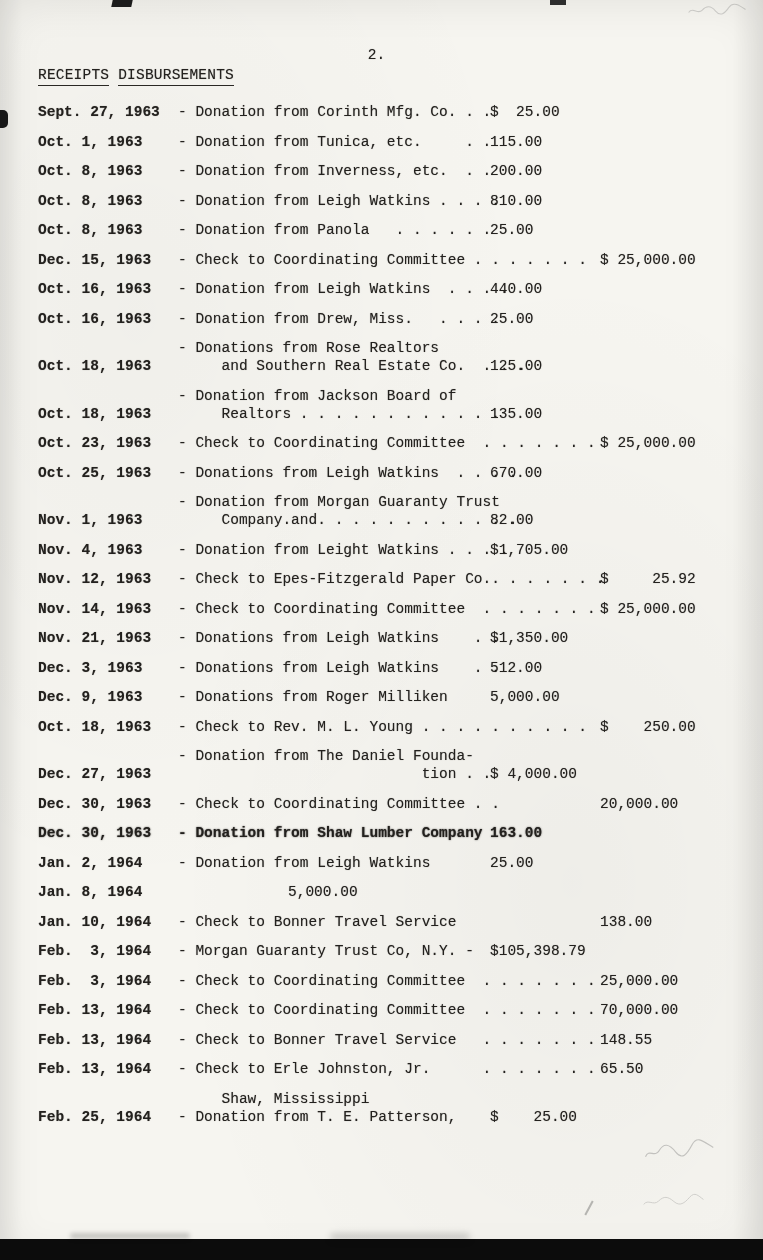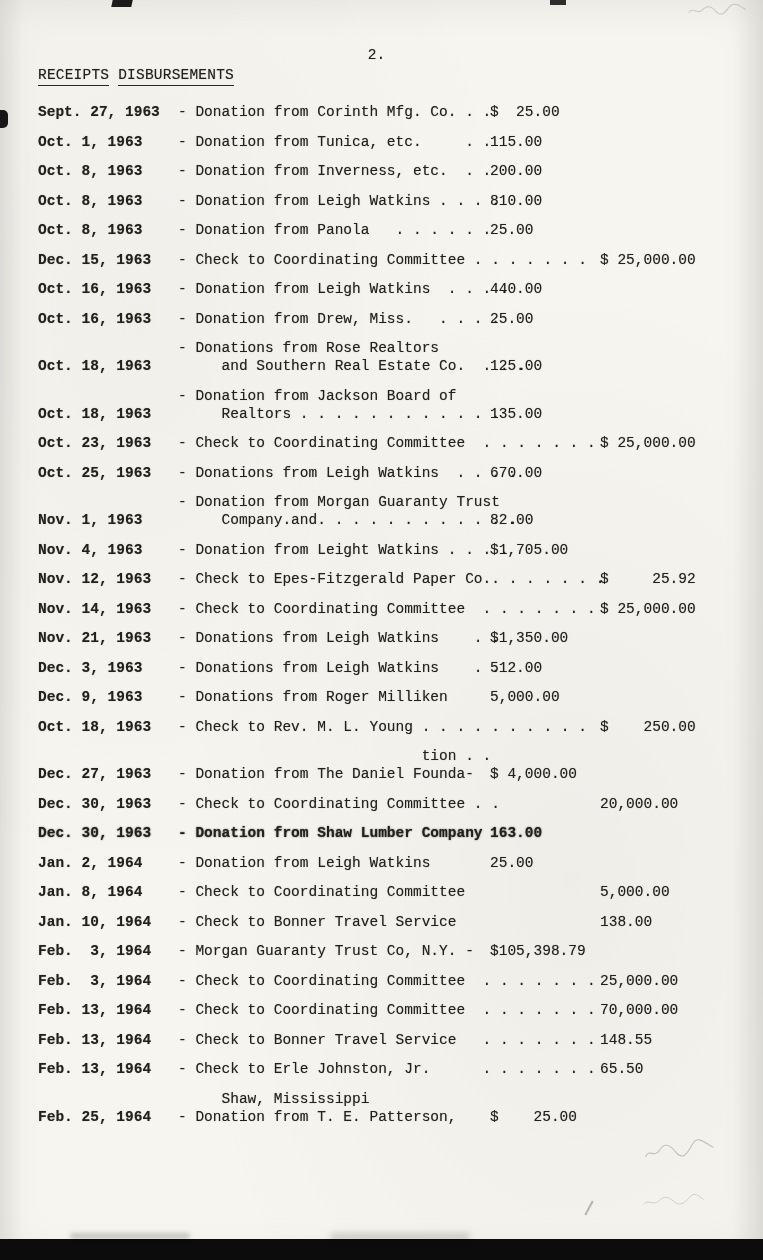--- a/index.html
+++ b/index.html
@@ -219,22 +219,22 @@
     <div class="cell date">Oct. 18, 1963</div>
     <div class="cell desc">
             <div>- Check to Rev. M. L. Young . . . . . . . . . .</div>
           </div>
     <div class="cell receipt"></div>
     <div class="cell disb">$    250.00</div>
   </div>
         <div class="row">
     <div class="cell date">Dec. 27, 1963</div>
     <div class="cell desc">
+            <div>- Donation from The Daniel Founda-</div>
             <div>                            tion . .</div>
-            <div>- Donation from The Daniel Founda-</div>
           </div>
     <div class="cell receipt">$ 4,000.00</div>
     <div class="cell disb"></div>
   </div>
         <div class="row">
     <div class="cell date">Dec. 30, 1963</div>
     <div class="cell desc">
             <div>- Check to Coordinating Committee . .</div>
           </div>
     <div class="cell receipt"></div>
@@ -251,23 +251,20 @@
         <div class="row">
     <div class="cell date">Jan. 2, 1964</div>
     <div class="cell desc">
             <div>- Donation from Leigh Watkins</div>
           </div>
     <div class="cell receipt">25.00   </div>
     <div class="cell disb"></div>
   </div>
         <div class="row">
     <div class="cell date">Jan. 8, 1964</div>
-    <div class="cell desc">
-            <div>- Check to Coordinating Committee</div>
-          </div>
     <div class="cell receipt"></div>
     <div class="cell disb">5,000.00</div>
   </div>
         <div class="row">
     <div class="cell date">Jan. 10, 1964</div>
     <div class="cell desc">
             <div>- Check to Bonner Travel Service</div>
           </div>
     <div class="cell receipt"></div>
     <div class="cell disb">138.00</div>

